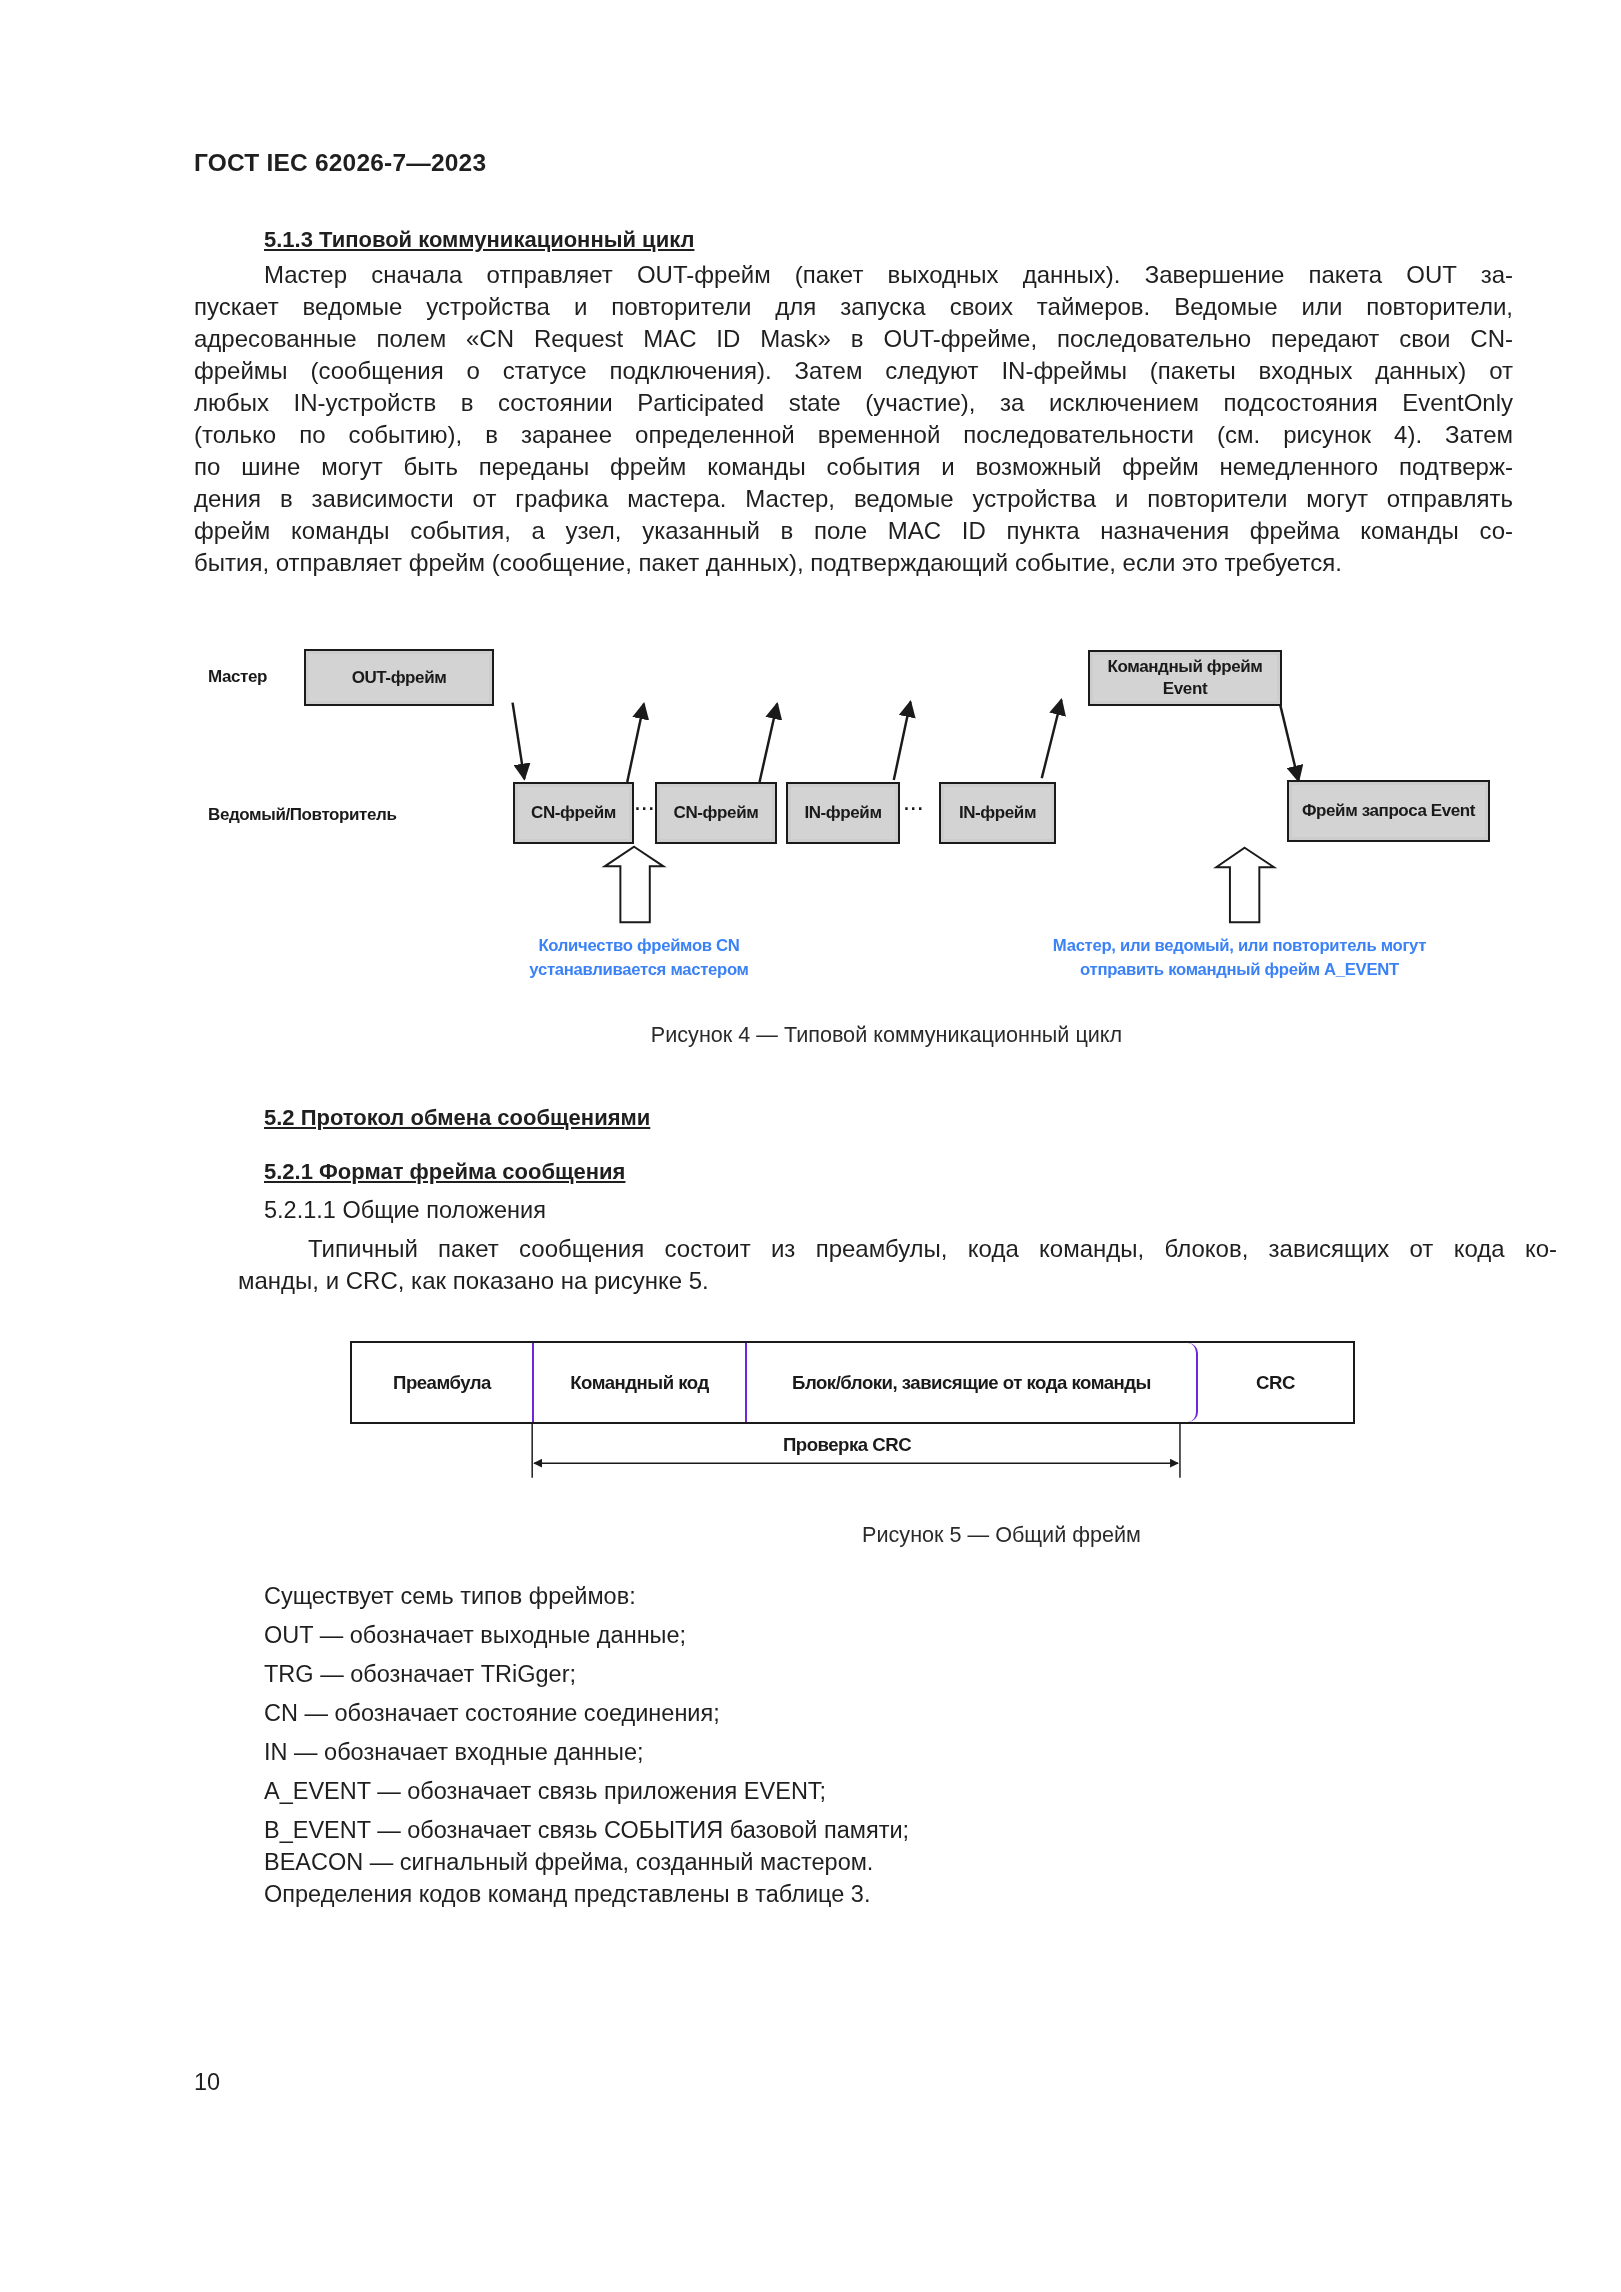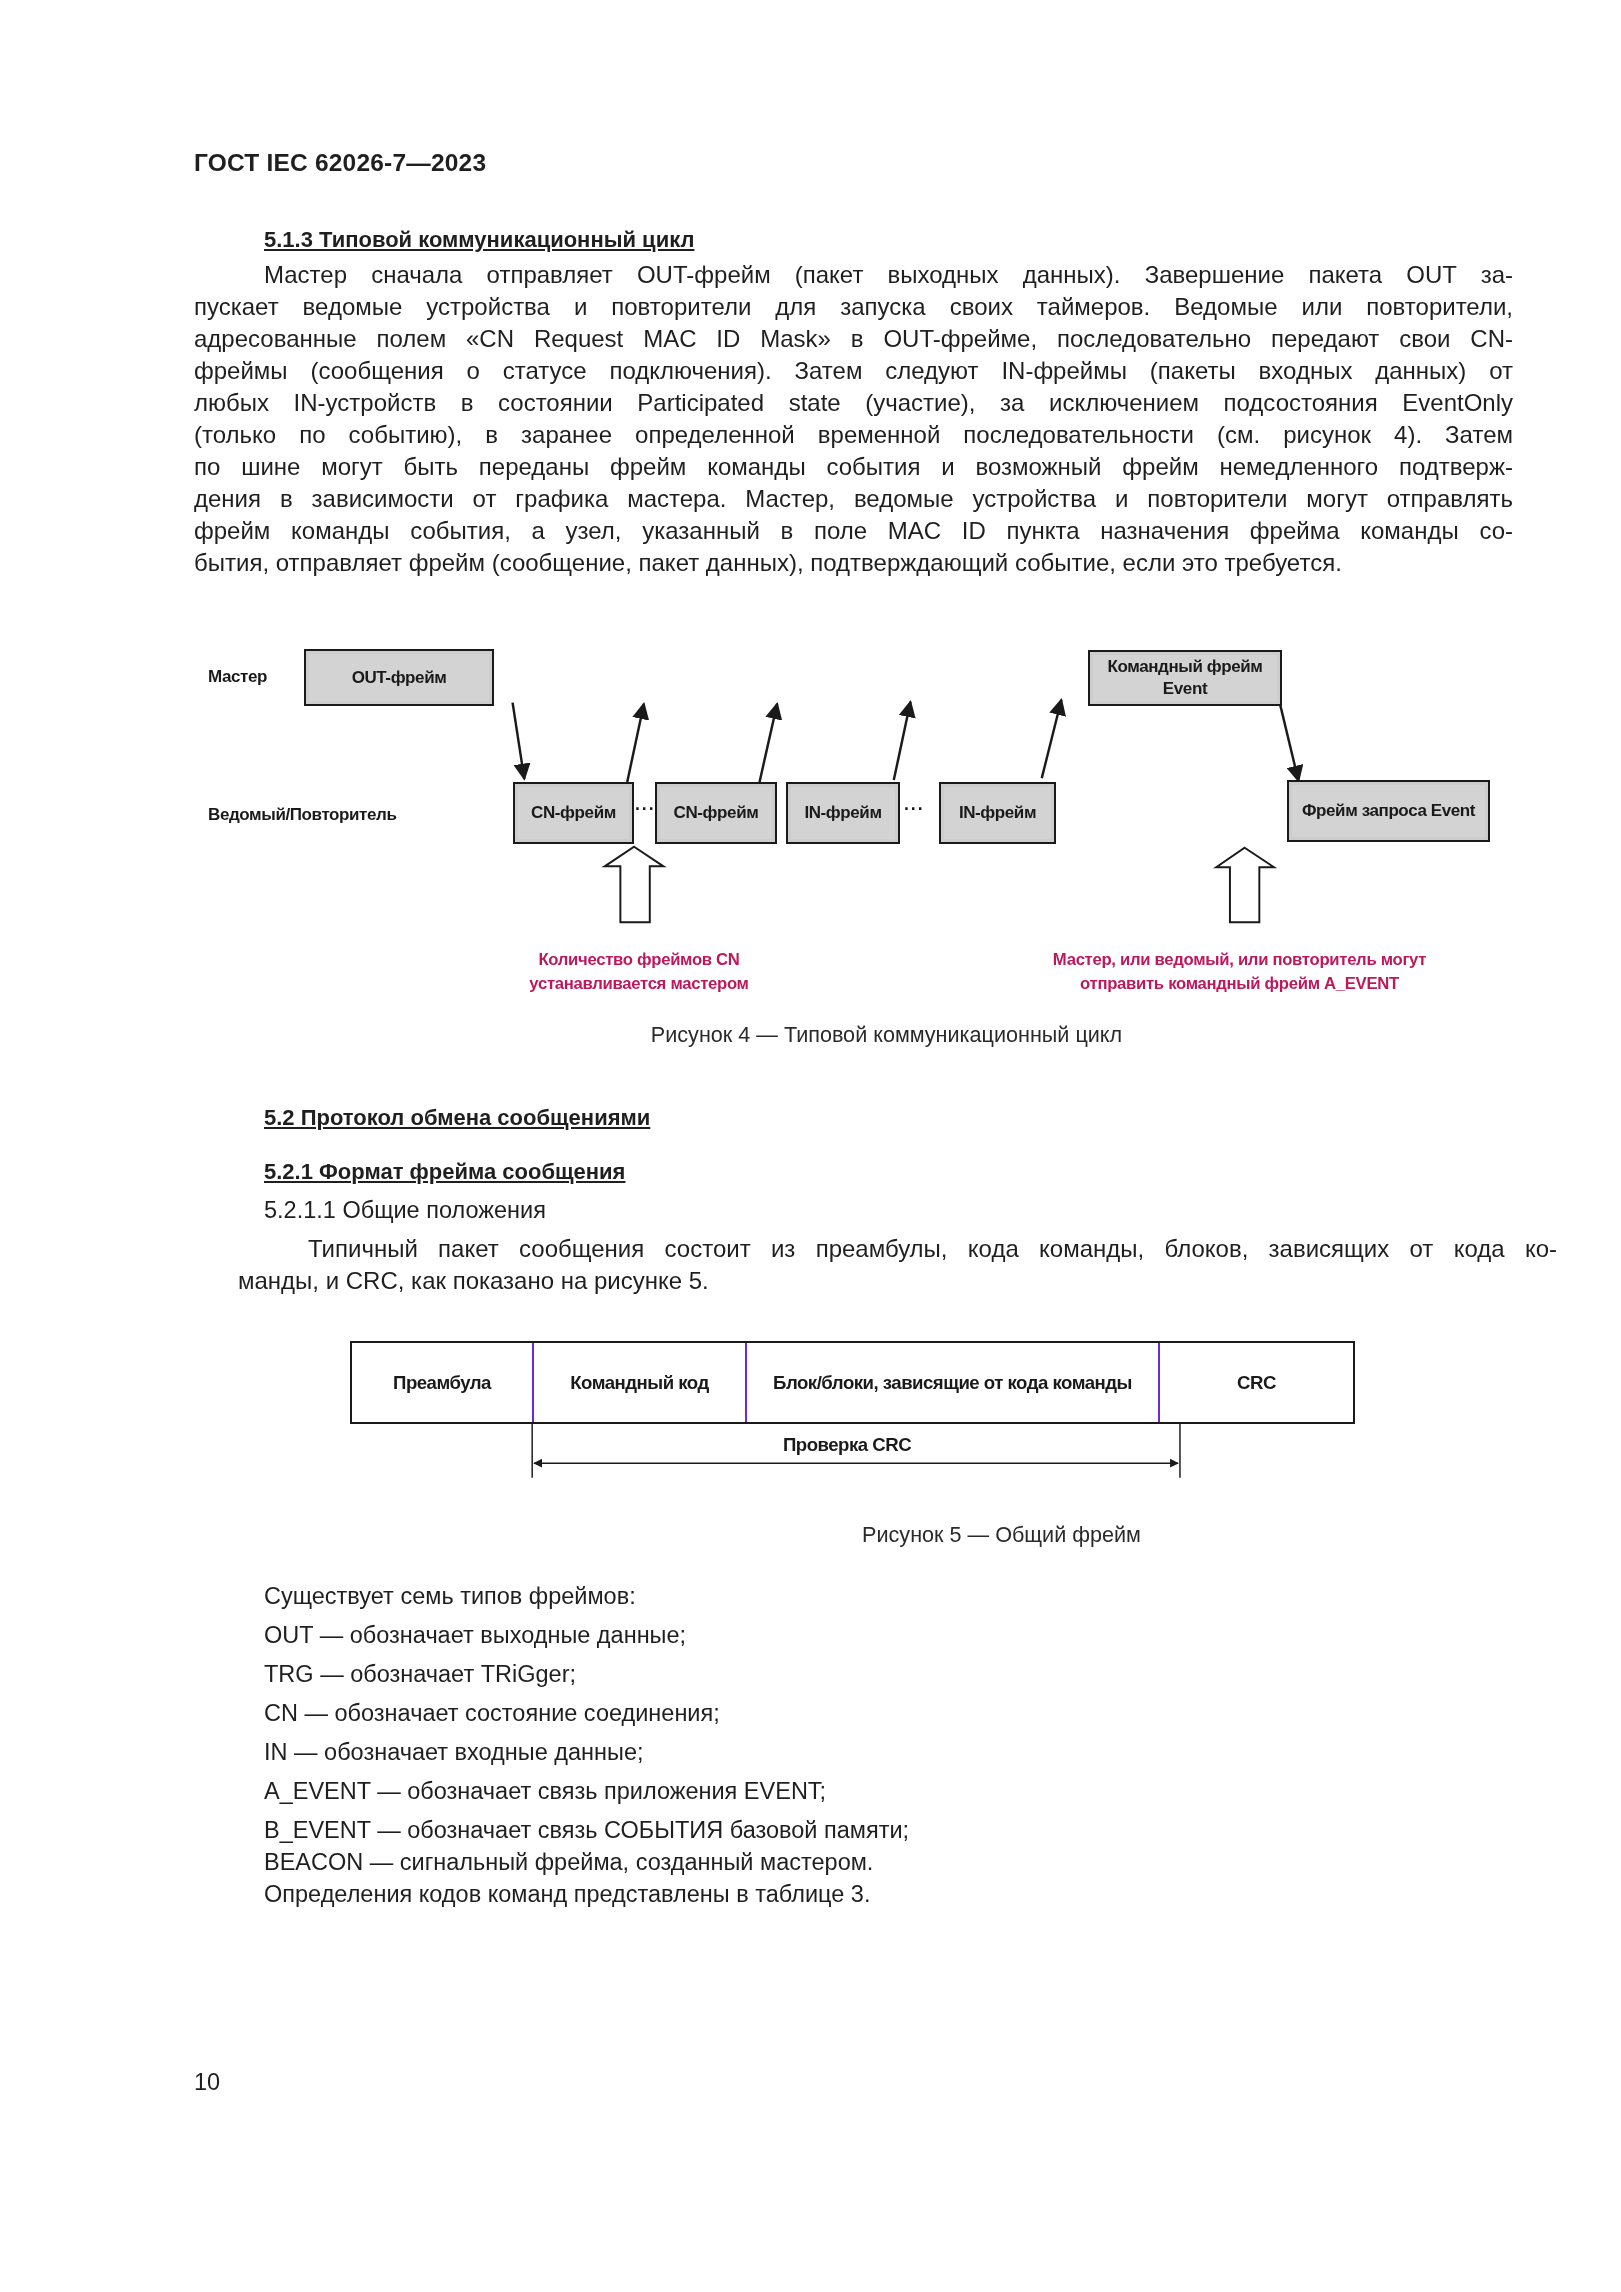--- a/index.html
+++ b/index.html
@@ -22,21 +22,21 @@
   .list { left: 264px; font-size: 23.5px; }
   .list div { white-space: nowrap; }
   .box {
     position: absolute; box-sizing: border-box; background: #d3d3d3;
     border: 2.9px solid #1a1a1a; display: flex; align-items: center; justify-content: center;
     text-align: center; font-family: "Liberation Sans", sans-serif; font-weight: bold;
     font-size: 17px; letter-spacing: -0.4px; color: #1a1a1a; line-height: 21.6px;
     box-shadow: inset 0 0 0 2.9px #cdcdcd;
   }
   .diag-label { position: absolute; font-weight: bold; font-size: 17px; letter-spacing: -0.4px; color: #1a1a1a; }
-  .diag-note { position: absolute; font-weight: bold; font-size: 16.7px; letter-spacing: -0.3px; text-align: center; line-height: 23.5px; color: #be185d; margin-top: 14px; }
+  .diag-note { position: absolute; font-weight: bold; font-size: 16.7px; letter-spacing: -0.3px; text-align: center; line-height: 23.5px; color: #3b82f6; }
   .dots { position: absolute; font-size: 17.6px; font-weight: bold; color: #1a1a1a; letter-spacing: 1px; }
   svg.overlay { position: absolute; left: 0; top: 0; }
   .frame-table { position: absolute; left: 350px; top: 1341px; width: 1005px; height: 83px; box-sizing: border-box;
     border: 2.9px solid #1a1a1a; display: flex; }
   .frame-cell { box-sizing: border-box; display: flex; align-items: center; justify-content: center;
     font-weight: bold; font-size: 18.6px; letter-spacing: -0.5px; color: #1a1a1a; border-right: 2px solid #6d28d9; white-space: nowrap; }
   .frame-cell:last-child { border-right: none; }
   .crc-label { position: absolute; font-weight: bold; font-size: 18.6px; letter-spacing: -0.5px; color: #1a1a1a; }
   .page-num { left: 194px; top: 2069px; font-size: 23.5px; }
 </style>
@@ -125,21 +125,21 @@
   <div class="abs h3" style="top:1159px;">5.2.1 Формат фрейма сообщения</div>
   <div class="abs h4" style="top:1197px;">5.2.1.1 Общие положения</div>
   <div class="abs para" style="top:1233px;margin-left:44px;">
     <span class="line first">Типичный пакет сообщения состоит из преамбулы, кода команды, блоков, зависящих от кода ко-</span>
     <span class="line last">манды, и CRC, как показано на рисунке 5.</span>
   </div>
 
   <div class="frame-table">
     <div class="frame-cell" style="width:182px;">Преамбула</div>
     <div class="frame-cell" style="width:213px;">Командный код</div>
-    <div class="frame-cell" style="width:413px;">Блок/блоки, зависящие от кода команды</div>
+    <div class="frame-cell" style="width:451px;border-radius:10px;">Блок/блоки, зависящие от кода команды</div>
     <div class="frame-cell" style="flex:1;">CRC</div>
   </div>
   <svg class="overlay" width="1621" height="1568" viewBox="0 0 1654 1600">
     <defs>
       <marker id="ah2" viewBox="0 0 10 10" refX="9" refY="5" markerWidth="6" markerHeight="6" orient="auto-start-reverse">
         <path d="M0,0 L10,5 L0,10 z" fill="#1a1a1a"></path>
       </marker>
     </defs>
     <line x1="543" y1="1452" x2="543" y2="1508" stroke="#1a1a1a" stroke-width="1.5"></line>
     <line x1="1204" y1="1452" x2="1204" y2="1508" stroke="#1a1a1a" stroke-width="1.5"></line>

